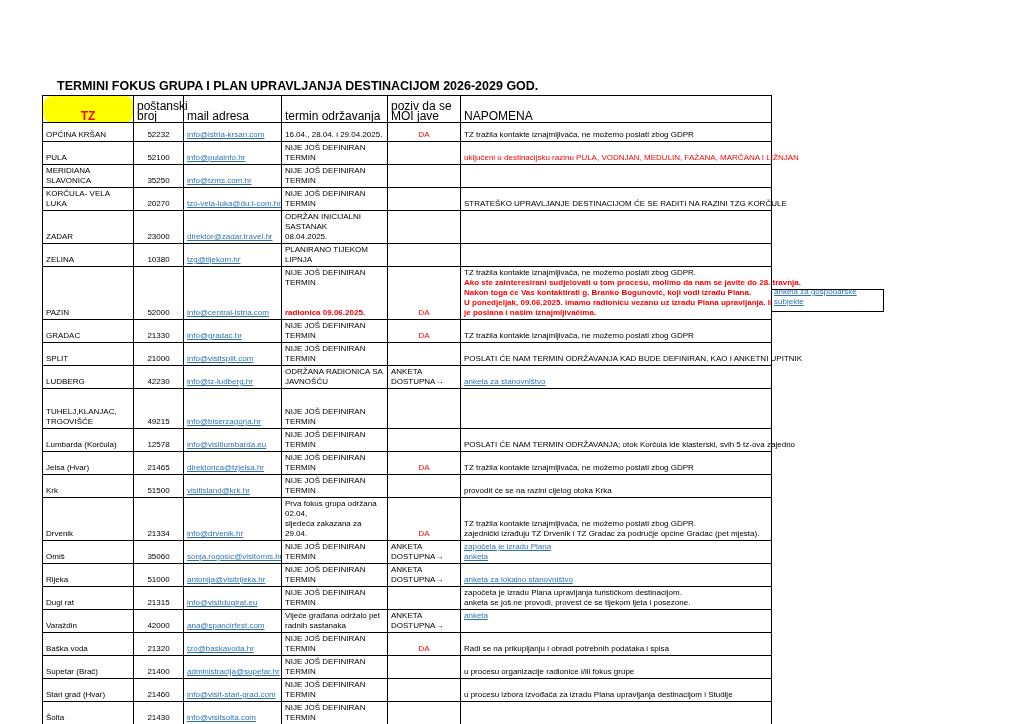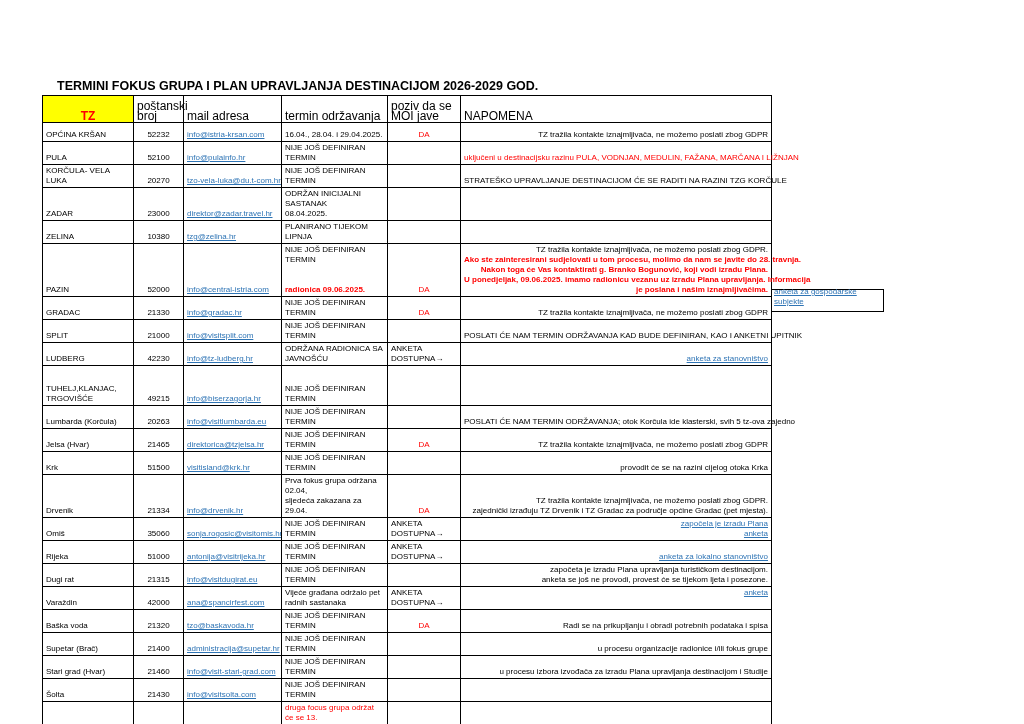--- a/index.html
+++ b/index.html
@@ -3,28 +3,28 @@
 <meta charset="utf-8">
 <style>
   html,body{margin:0;padding:0;background:#fff;width:1024px;height:724px;overflow:hidden;
     font-family:"Liberation Sans",sans-serif;color:#000;}
   .title{position:absolute;left:57px;top:79px;font-size:12.5px;font-weight:bold;white-space:nowrap;}
   .twrap{position:absolute;left:42px;top:95px;}
   table.main{border-collapse:collapse;table-layout:fixed;width:729px;font-size:8px;line-height:10px;}
   td,th{border:1px solid #000;padding:1px 3px;vertical-align:bottom;font-weight:normal;
     text-align:left;box-sizing:border-box;}
   th{font-size:12px;line-height:10px;}
-  .th-tz{background:#FFFF00;color:#FF0000;font-weight:bold;text-align:center;}
+  .th-tz{background:#FFFF00;color:#FF0000;font-weight:bold;text-align:center;border-radius:9px;}
   .ln{min-height:10px;line-height:10px;}
   .s-r{color:#FF0000;}
   .s-rb{color:#FF0000;font-weight:bold;}
   .a-c{text-align:center;}
   .c-postal{text-align:center;}
   .c-mail{white-space:nowrap;overflow:hidden;}
-  .c-nap .ln{white-space:nowrap;text-align:right;}
+  .c-nap .ln{white-space:nowrap;}
   a.link{color:#2E74B5;cursor:pointer;display:block;min-height:10px;line-height:10px;}
   td .link{white-space:nowrap;}
   .overflow-box{position:absolute;border:1px solid #000;background:#fff;box-sizing:border-box;
     display:flex;align-items:flex-end;justify-content:flex-end;padding:4px 2px;font-size:8px;}
   .overflow-box a.link{display:inline;}
 </style>
 </head>
 <body>
 
 <div class="title">TERMINI FOKUS GRUPA I PLAN UPRAVLJANJA DESTINACIJOM 2026-2029 GOD.</div>
@@ -74,20 +74,32 @@
           </td>
           <td class="c-termin">
             <div class="ln">NIJE JOŠ DEFINIRAN TERMIN</div>
           </td>
           <td class="c-poziv"></td>
           <td class="c-nap">
             <div class="ln s-r">uključeni u destinacijsku razinu PULA, VODNJAN, MEDULIN, FAŽANA, MARČANA I LIŽNJAN</div>
           </td>
         </tr>
         <tr style="height: 13px;">
+          <td class="c-tz"><span>MERIDIANA SLAVONICA</span></td>
+          <td class="c-postal"><span>35250</span></td>
+          <td class="c-mail">
+            <a class="link" href="#">info@tzms.com.hr</a>
+          </td>
+          <td class="c-termin">
+            <div class="ln">NIJE JOŠ DEFINIRAN TERMIN</div>
+          </td>
+          <td class="c-poziv"></td>
+          <td class="c-nap"></td>
+        </tr>
+        <tr style="height: 13px;">
           <td class="c-tz"><span>KORČULA- VELA LUKA</span></td>
           <td class="c-postal"><span>20270</span></td>
           <td class="c-mail">
             <a class="link" href="#">tzo-vela-luka@du.t-com.hr</a>
           </td>
           <td class="c-termin">
             <div class="ln">NIJE JOŠ DEFINIRAN TERMIN</div>
           </td>
           <td class="c-poziv"></td>
           <td class="c-nap">
@@ -104,21 +116,21 @@
             <div class="ln">ODRŽAN INICIJALNI SASTANAK</div>
             <div class="ln">08.04.2025.</div>
           </td>
           <td class="c-poziv"></td>
           <td class="c-nap"></td>
         </tr>
         <tr style="height: 13px;">
           <td class="c-tz"><span>ZELINA</span></td>
           <td class="c-postal"><span>10380</span></td>
           <td class="c-mail">
-            <a class="link" href="#">tzg@zelina.hr</a>
+            <a class="link" href="#">tzg@tijekom.hr</a>
           </td>
           <td class="c-termin">
             <div class="ln">PLANIRANO TIJEKOM LIPNJA</div>
           </td>
           <td class="c-poziv"></td>
           <td class="c-nap"></td>
         </tr>
         <tr style="height: 53px;">
           <td class="c-tz"><span>PAZIN</span></td>
           <td class="c-postal"><span>52000</span></td>
@@ -198,21 +210,21 @@
             <a class="link" href="#">info@biserzagorja.hr</a>
           </td>
           <td class="c-termin">
             <div class="ln">NIJE JOŠ DEFINIRAN TERMIN</div>
           </td>
           <td class="c-poziv"></td>
           <td class="c-nap"></td>
         </tr>
         <tr style="height: 13px;">
           <td class="c-tz"><span>Lumbarda (Korčula)</span></td>
-          <td class="c-postal"><span>20263</span></td>
+          <td class="c-postal"><span>12578</span></td>
           <td class="c-mail">
             <a class="link" href="#">info@visitlumbarda.eu</a>
           </td>
           <td class="c-termin">
             <div class="ln">NIJE JOŠ DEFINIRAN TERMIN</div>
           </td>
           <td class="c-poziv"></td>
           <td class="c-nap">
             <div class="ln">POSLATI ĆE NAM TERMIN ODRŽAVANJA; otok Korčula ide klasterski, svih 5 tz-ova zajedno</div>
           </td>

